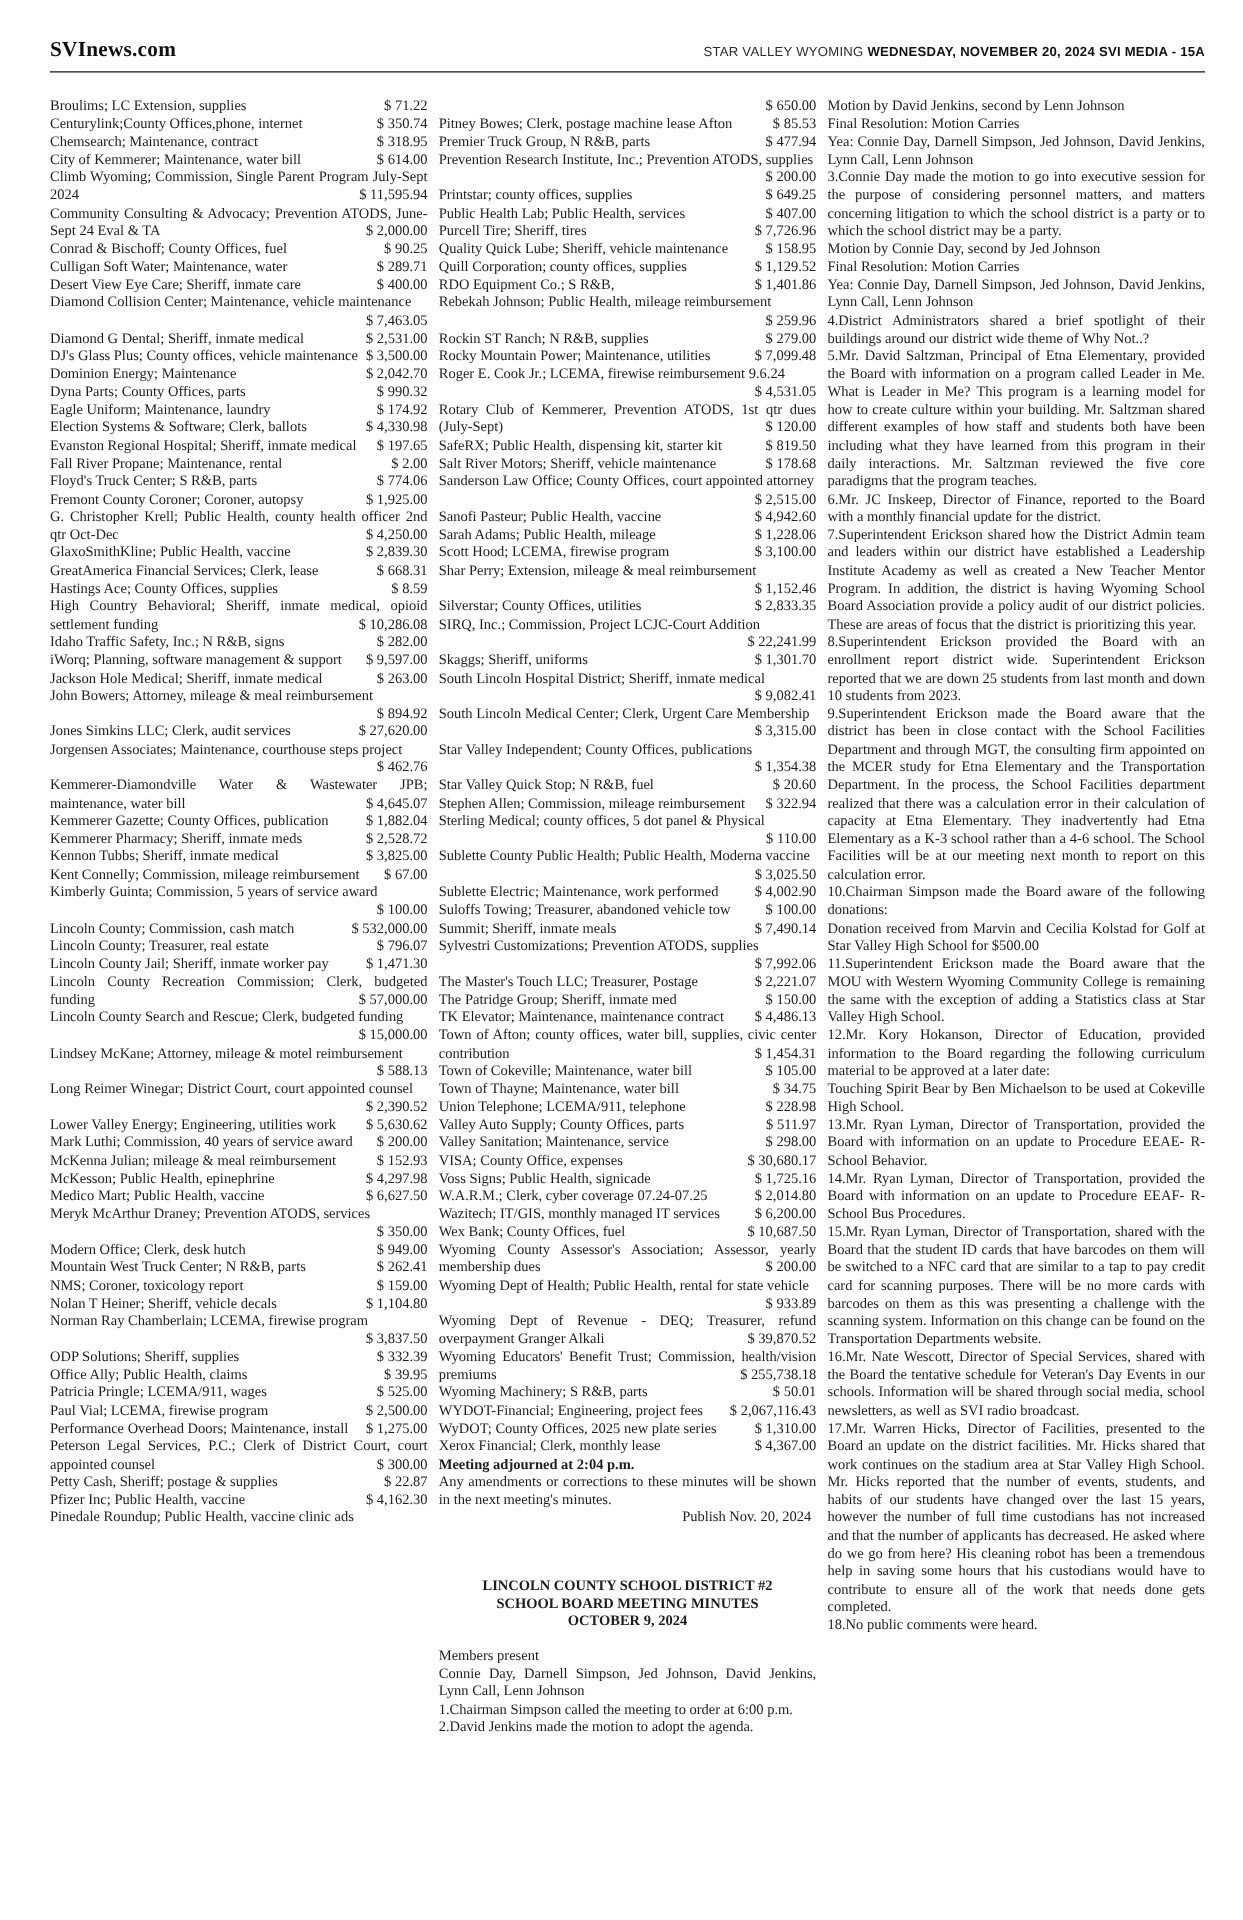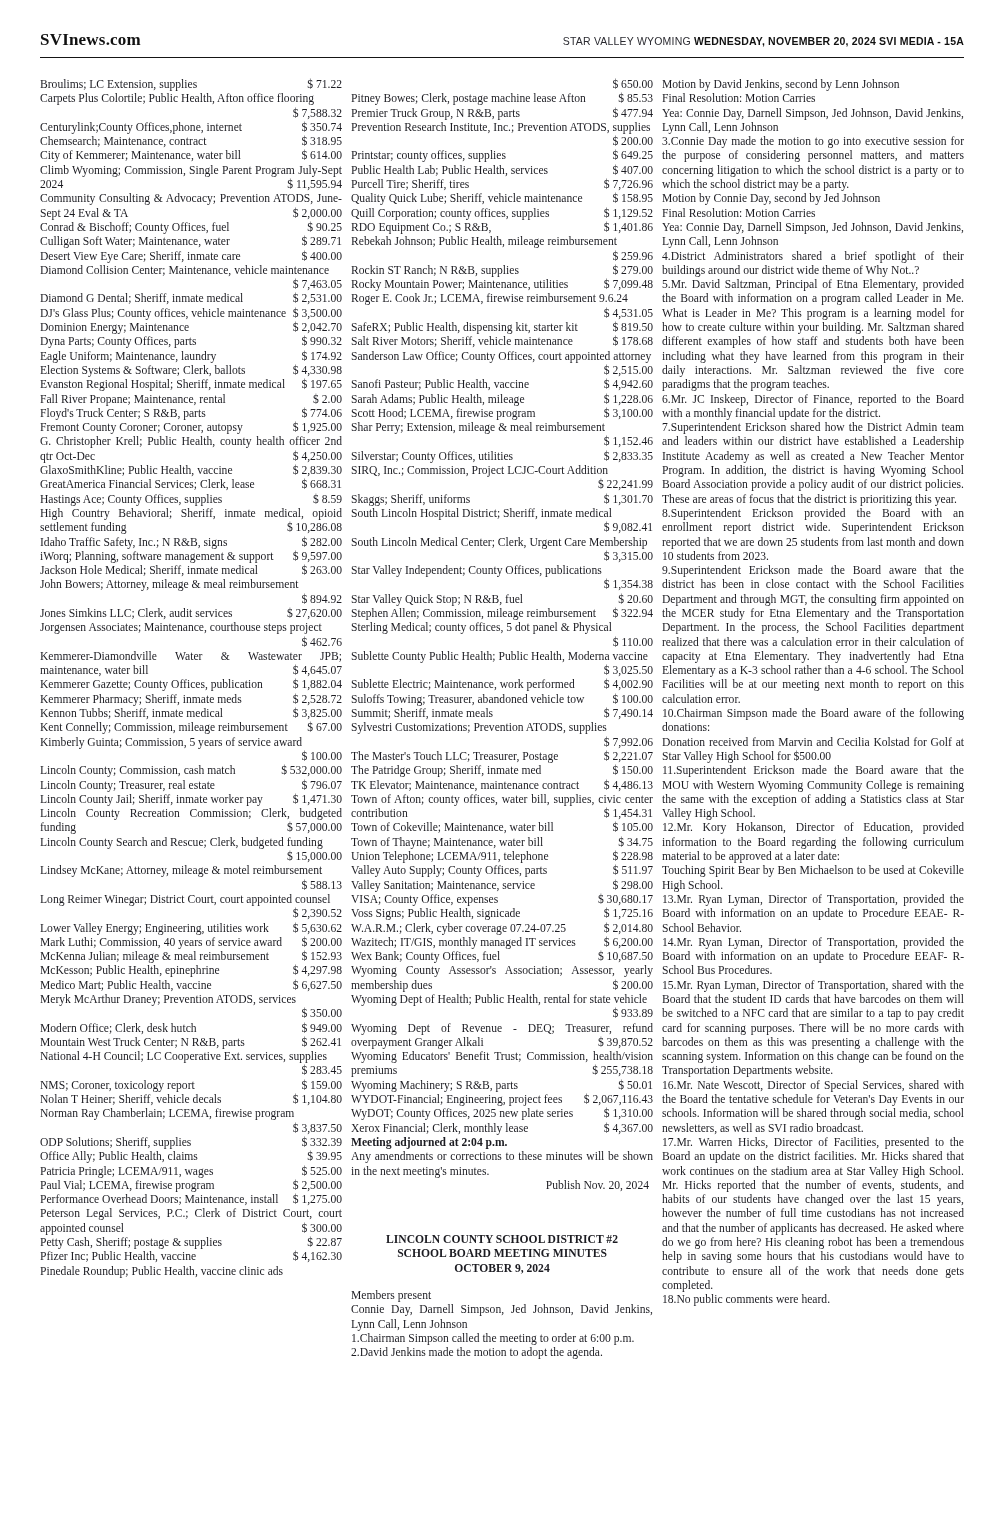--- a/index.html
+++ b/index.html
@@ -42,21 +42,20 @@
     </span>
   </header>
 
   <hr class="rule">
 
   <main class="cols">
 
     <section class="col">
       <div>
           <div class="entry"><span class="desc">Broulims; LC Extension, supplies</span><span class="amt">$ 71.22</span></div>
-          <div class="entry"><span class="desc">Carpets Plus Colortile; Public Health, Afton office flooring</span><span class="amt">$ 7,588.32</span></div>
           <div class="entry"><span class="desc">Centurylink;County Offices,phone, internet</span><span class="amt">$ 350.74</span></div>
           <div class="entry"><span class="desc">Chemsearch; Maintenance, contract</span><span class="amt">$ 318.95</span></div>
           <div class="entry"><span class="desc">City of Kemmerer; Maintenance, water bill</span><span class="amt">$ 614.00</span></div>
           <div class="entry"><span class="desc">Climb Wyoming; Commission, Single Parent Program July-Sept 2024</span><span class="amt">$ 11,595.94</span></div>
           <div class="entry"><span class="desc">Community Consulting &amp; Advocacy; Prevention ATODS, June-Sept 24 Eval &amp; TA</span><span class="amt">$ 2,000.00</span></div>
           <div class="entry"><span class="desc">Conrad &amp; Bischoff; County Offices, fuel</span><span class="amt">$ 90.25</span></div>
           <div class="entry"><span class="desc">Culligan Soft Water; Maintenance, water</span><span class="amt">$ 289.71</span></div>
           <div class="entry"><span class="desc">Desert View Eye Care; Sheriff, inmate care</span><span class="amt">$ 400.00</span></div>
           <div class="entry"><span class="desc">Diamond Collision Center; Maintenance, vehicle maintenance</span><span class="amt">$ 7,463.05</span></div>
           <div class="entry"><span class="desc">Diamond G Dental; Sheriff, inmate medical</span><span class="amt">$ 2,531.00</span></div>
@@ -94,21 +93,20 @@
           <div class="entry"><span class="desc">Lindsey McKane; Attorney, mileage &amp; motel reimbursement</span><span class="amt">$ 588.13</span></div>
           <div class="entry"><span class="desc">Long Reimer Winegar; District Court, court appointed counsel</span><span class="amt">$ 2,390.52</span></div>
           <div class="entry"><span class="desc">Lower Valley Energy; Engineering, utilities work</span><span class="amt">$ 5,630.62</span></div>
           <div class="entry"><span class="desc">Mark Luthi; Commission, 40 years of service award</span><span class="amt">$ 200.00</span></div>
           <div class="entry"><span class="desc">McKenna Julian; mileage &amp; meal reimbursement</span><span class="amt">$ 152.93</span></div>
           <div class="entry"><span class="desc">McKesson; Public Health, epinephrine</span><span class="amt">$ 4,297.98</span></div>
           <div class="entry"><span class="desc">Medico Mart; Public Health, vaccine</span><span class="amt">$ 6,627.50</span></div>
           <div class="entry"><span class="desc">Meryk McArthur Draney; Prevention ATODS, services</span><span class="amt">$ 350.00</span></div>
           <div class="entry"><span class="desc">Modern Office; Clerk, desk hutch</span><span class="amt">$ 949.00</span></div>
           <div class="entry"><span class="desc">Mountain West Truck Center; N R&amp;B, parts</span><span class="amt">$ 262.41</span></div>
-          <div class="entry"><span class="desc">National 4-H Council; LC Cooperative Ext. services, supplies</span><span class="amt">$ 283.45</span></div>
           <div class="entry"><span class="desc">NMS; Coroner, toxicology report</span><span class="amt">$ 159.00</span></div>
           <div class="entry"><span class="desc">Nolan T Heiner; Sheriff, vehicle decals</span><span class="amt">$ 1,104.80</span></div>
           <div class="entry"><span class="desc">Norman Ray Chamberlain; LCEMA, firewise program</span><span class="amt">$ 3,837.50</span></div>
           <div class="entry"><span class="desc">ODP Solutions; Sheriff, supplies</span><span class="amt">$ 332.39</span></div>
           <div class="entry"><span class="desc">Office Ally; Public Health, claims</span><span class="amt">$ 39.95</span></div>
           <div class="entry"><span class="desc">Patricia Pringle; LCEMA/911, wages</span><span class="amt">$ 525.00</span></div>
           <div class="entry"><span class="desc">Paul Vial; LCEMA, firewise program</span><span class="amt">$ 2,500.00</span></div>
           <div class="entry"><span class="desc">Performance Overhead Doors; Maintenance, install</span><span class="amt">$ 1,275.00</span></div>
           <div class="entry"><span class="desc">Peterson Legal Services, P.C.; Clerk of District Court, court appointed counsel</span><span class="amt">$ 300.00</span></div>
           <div class="entry"><span class="desc">Petty Cash, Sheriff; postage &amp; supplies</span><span class="amt">$ 22.87</span></div>
@@ -128,20 +126,21 @@
           <div class="entry"><span class="desc">Printstar; county offices, supplies</span><span class="amt">$ 649.25</span></div>
           <div class="entry"><span class="desc">Public Health Lab; Public Health, services</span><span class="amt">$ 407.00</span></div>
           <div class="entry"><span class="desc">Purcell Tire; Sheriff, tires</span><span class="amt">$ 7,726.96</span></div>
           <div class="entry"><span class="desc">Quality Quick Lube; Sheriff, vehicle maintenance</span><span class="amt">$ 158.95</span></div>
           <div class="entry"><span class="desc">Quill Corporation; county offices, supplies</span><span class="amt">$ 1,129.52</span></div>
           <div class="entry"><span class="desc">RDO Equipment Co.; S R&amp;B,</span><span class="amt">$ 1,401.86</span></div>
           <div class="entry"><span class="desc">Rebekah Johnson; Public Health, mileage reimbursement</span><span class="amt">$ 259.96</span></div>
           <div class="entry"><span class="desc">Rockin ST Ranch; N R&amp;B, supplies</span><span class="amt">$ 279.00</span></div>
           <div class="entry"><span class="desc">Rocky Mountain Power; Maintenance, utilities</span><span class="amt">$ 7,099.48</span></div>
           <div class="entry"><span class="desc">Roger E. Cook Jr.; LCEMA, firewise reimbursement 9.6.24</span><span class="amt">$ 4,531.05</span></div>
+          <div class="entry"><span class="desc">Rotary Club of Kemmerer, Prevention ATODS, 1st qtr dues (July-Sept)</span><span class="amt">$ 120.00</span></div>
           <div class="entry"><span class="desc">SafeRX; Public Health, dispensing kit, starter kit</span><span class="amt">$ 819.50</span></div>
           <div class="entry"><span class="desc">Salt River Motors; Sheriff, vehicle maintenance</span><span class="amt">$ 178.68</span></div>
           <div class="entry"><span class="desc">Sanderson Law Office; County Offices, court appointed attorney</span><span class="amt">$ 2,515.00</span></div>
           <div class="entry"><span class="desc">Sanofi Pasteur; Public Health, vaccine</span><span class="amt">$ 4,942.60</span></div>
           <div class="entry"><span class="desc">Sarah Adams; Public Health, mileage</span><span class="amt">$ 1,228.06</span></div>
           <div class="entry"><span class="desc">Scott Hood; LCEMA, firewise program</span><span class="amt">$ 3,100.00</span></div>
           <div class="entry"><span class="desc">Shar Perry; Extension, mileage &amp; meal reimbursement</span><span class="amt">$ 1,152.46</span></div>
           <div class="entry"><span class="desc">Silverstar; County Offices, utilities</span><span class="amt">$ 2,833.35</span></div>
           <div class="entry"><span class="desc">SIRQ, Inc.; Commission, Project LCJC-Court Addition</span><span class="amt">$ 22,241.99</span></div>
           <div class="entry"><span class="desc">Skaggs; Sheriff, uniforms</span><span class="amt">$ 1,301.70</span></div>

